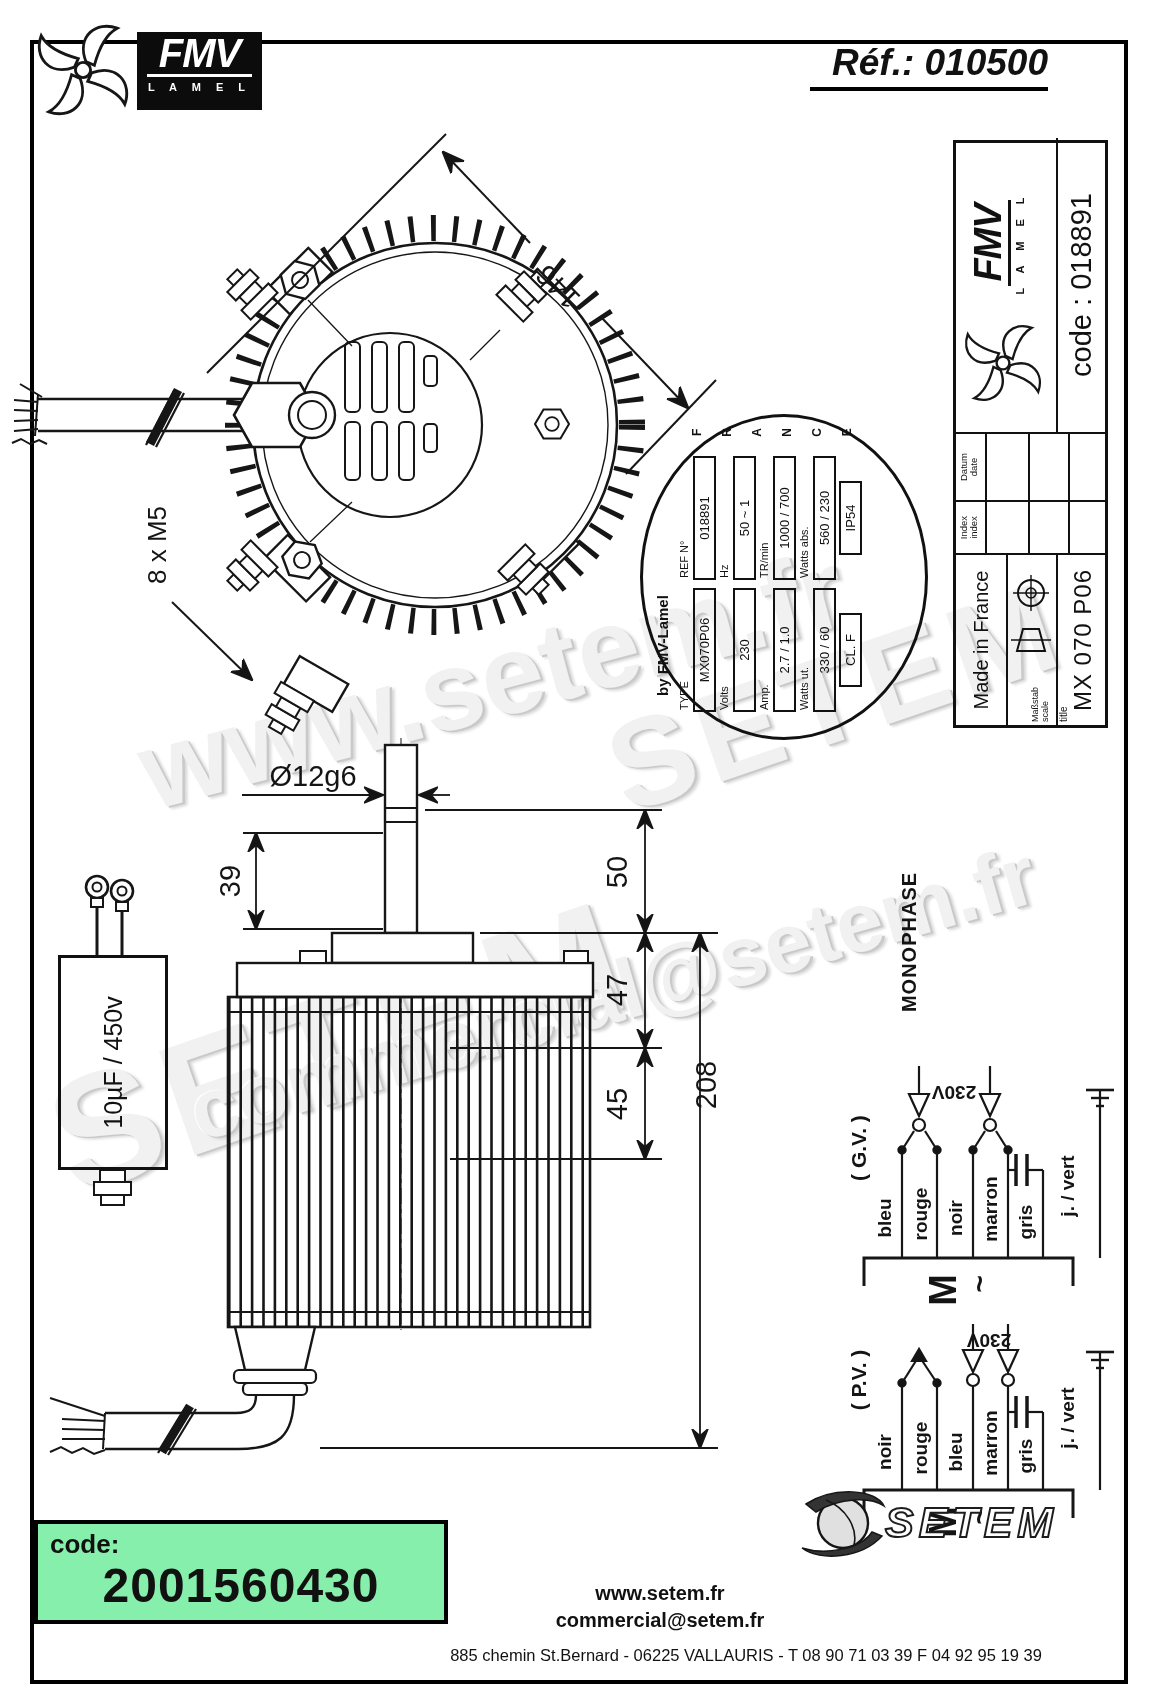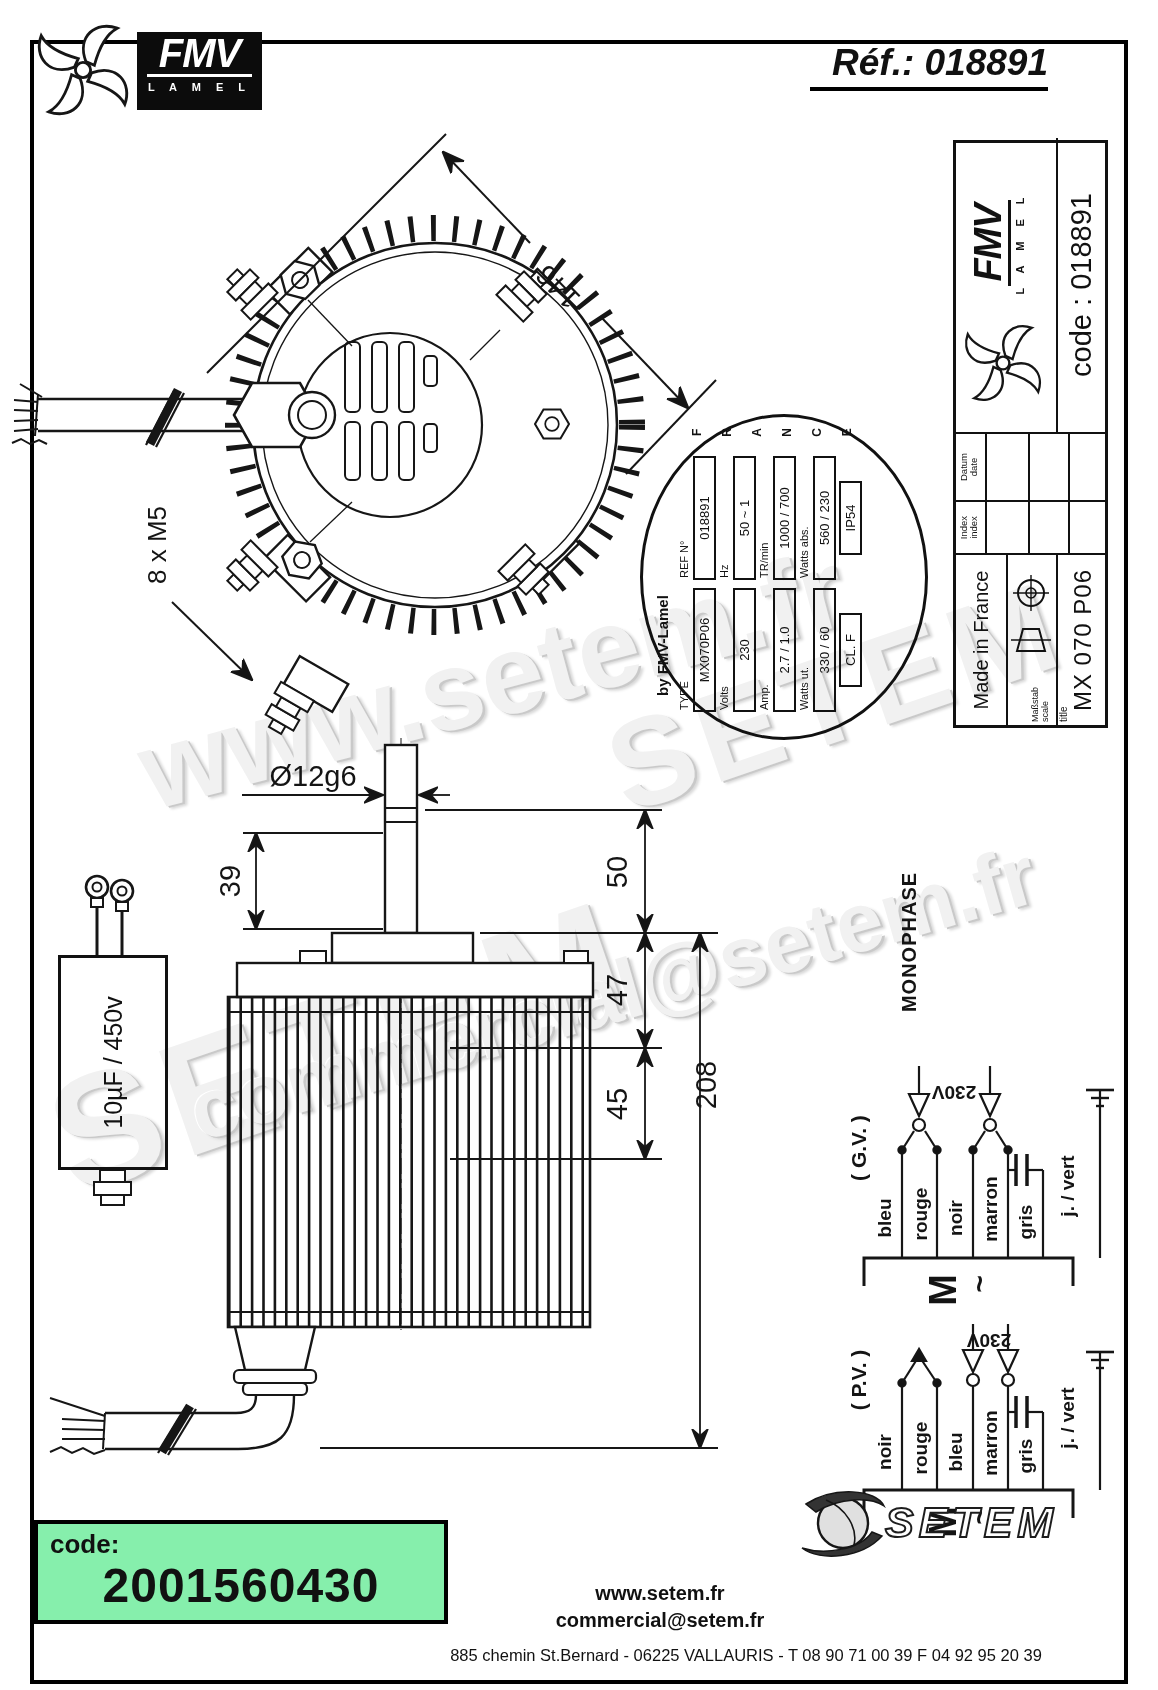--- a/index.html
+++ b/index.html
@@ -356,21 +356,21 @@
       <path d="M 882,1536 C 862,1558 820,1562 802,1548 C 824,1555 860,1550 872,1532 Z" fill="#333" stroke="#222" stroke-width="1.5"></path>
       <path d="M 826,1500 C 846,1508 858,1528 854,1545" fill="none" stroke="#222" stroke-width="1.6"></path>
     </g>
   </svg>
 
   <div class="abs fmv-box">
     <div class="fmv-big">FMV</div>
     <div class="fmv-rule"></div>
     <div class="lamel-sm">L A M E L</div>
   </div>
-  <div class="abs ref">Réf.: 018891</div>
+  <div class="abs ref">Réf.: 010500</div>
 
   <div class="rotwrap" style="left:953px;top:140px;width:155px;height:588px;">
     <div class="rotin tb">
 
       <div class="cell tb-made" style="left:0;top:0;width:170px;height:52px;border-bottom:2px solid #111;">Made in France</div>
       <div class="cell" style="left:0;top:52px;width:170px;height:48px;">
         <div class="tb-scale pre" style="position:absolute;left:3px;top:22px;">Maßstab
 scale</div>
         <svg width="100" height="46" style="position:absolute;left:62px;top:1px;">
           <circle cx="70" cy="22" r="13" fill="none" stroke="#111" stroke-width="2"></circle>
@@ -456,16 +456,16 @@
   </div>
 
   <div class="abs codebox">
     <div class="code-label">code:</div>
     <div class="code-value">2001560430</div>
   </div>
   <div class="abs f-center">
     <div>www.setem.fr</div>
     <div>commercial@setem.fr</div>
   </div>
-  <div class="abs f-addr">885 chemin St.Bernard  -  06225 VALLAURIS  -  T 08 90 71 00 39   F 04 92 95 20 39</div>
+  <div class="abs f-addr">885 chemin St.Bernard  -  06225 VALLAURIS  -  T 08 90 71 03 39   F 04 92 95 19 39</div>
   <div class="abs setem-txt">SETEM</div>
 
 </div>
 
 </body></html>

